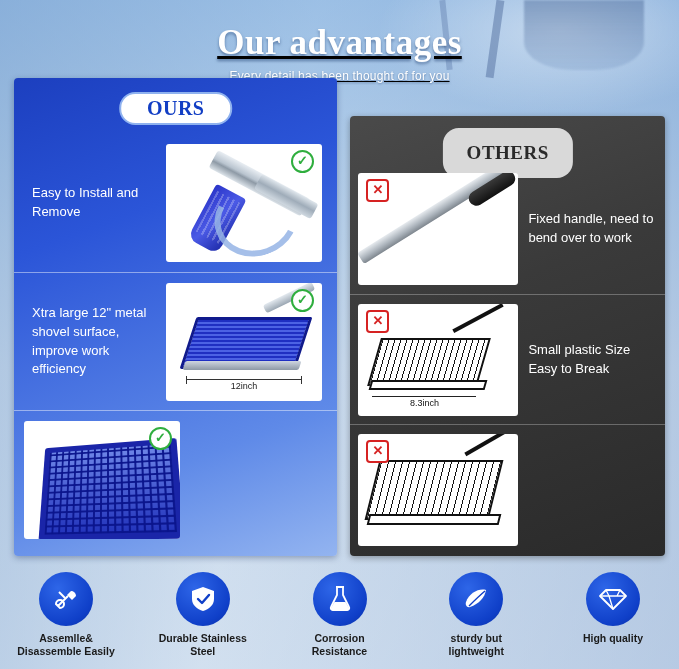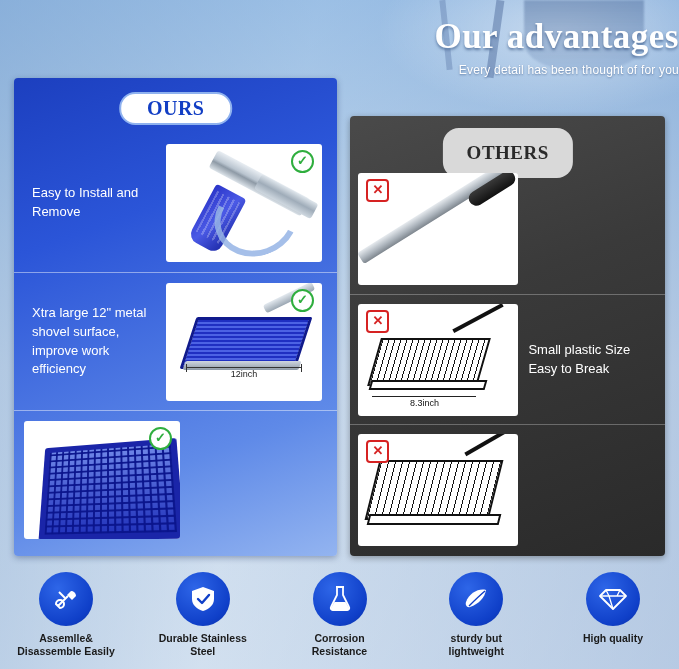--- a/index.html
+++ b/index.html
@@ -55,22 +55,23 @@
     top: 0;
     width: 6px;
     height: 70px;
     background: rgba(80,110,160,0.35);
     transform: rotate(-6deg);
     filter: blur(0.6px);
   }
 
   .header {
     position: relative;
-    text-align: right;
-    padding-top: 18px;
+    text-align: center;
+    padding-top: 24px;
+    text-decoration: underline;
   }
   .title {
     font-family: "Liberation Serif", serif;
     font-size: 35px;
     font-weight: bold;
     color: #ffffff;
     letter-spacing: 0.5px;
     text-shadow: 0 2px 3px rgba(30,60,110,0.55);
     margin: 0;
     line-height: 1.1;
@@ -292,21 +293,21 @@
     top: 10px;
     width: 54px;
     height: 9px;
     background: linear-gradient(180deg, #e3e9ef, #9aa6b2);
     transform: rotate(-26deg);
     border-radius: 3px;
   }
   .ill2-dim {
     position: absolute;
     left: 20px;
-    bottom: 18px;
+    bottom: 6px;
     width: 116px;
     height: 14px;
     border-top: 1px solid #333;
     text-align: center;
     font-size: 9px;
     color: #222;
     padding-top: 1px;
   }
   .ill2-dim:before, .ill2-dim:after {
     content: "";
@@ -556,20 +557,21 @@
       <div class="badge-others">OTHERS</div>
 
       <div class="rows-others">
 
         <div class="row-others">
           <div class="row-img">
             <div class="oth1-pole"></div>
             <div class="oth1-grip"></div>
             <div class="x-badge">✕</div>
           </div>
+          <div class="row-text">Fixed handle, need to bend over to work</div>
         </div>
 
         <div class="row-others">
           <div class="row-img">
             <div class="oth2-handle"></div>
             <div class="oth2-head"></div>
             <div class="oth2-lip"></div>
             <div class="oth2-dim">8.3inch</div>
             <div class="x-badge">✕</div>
           </div>

